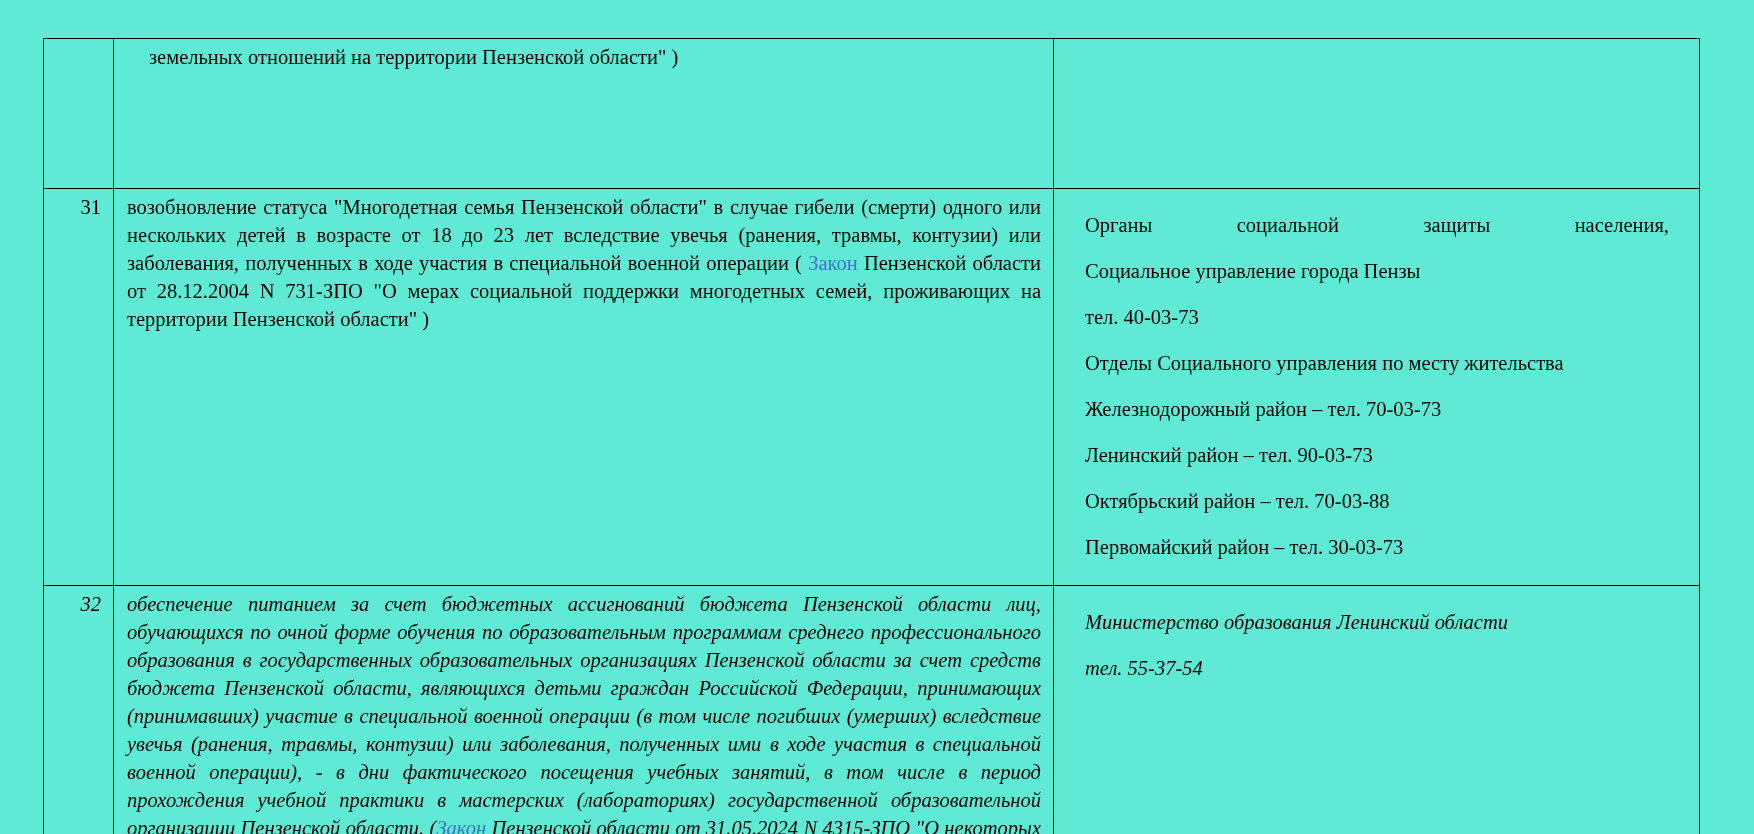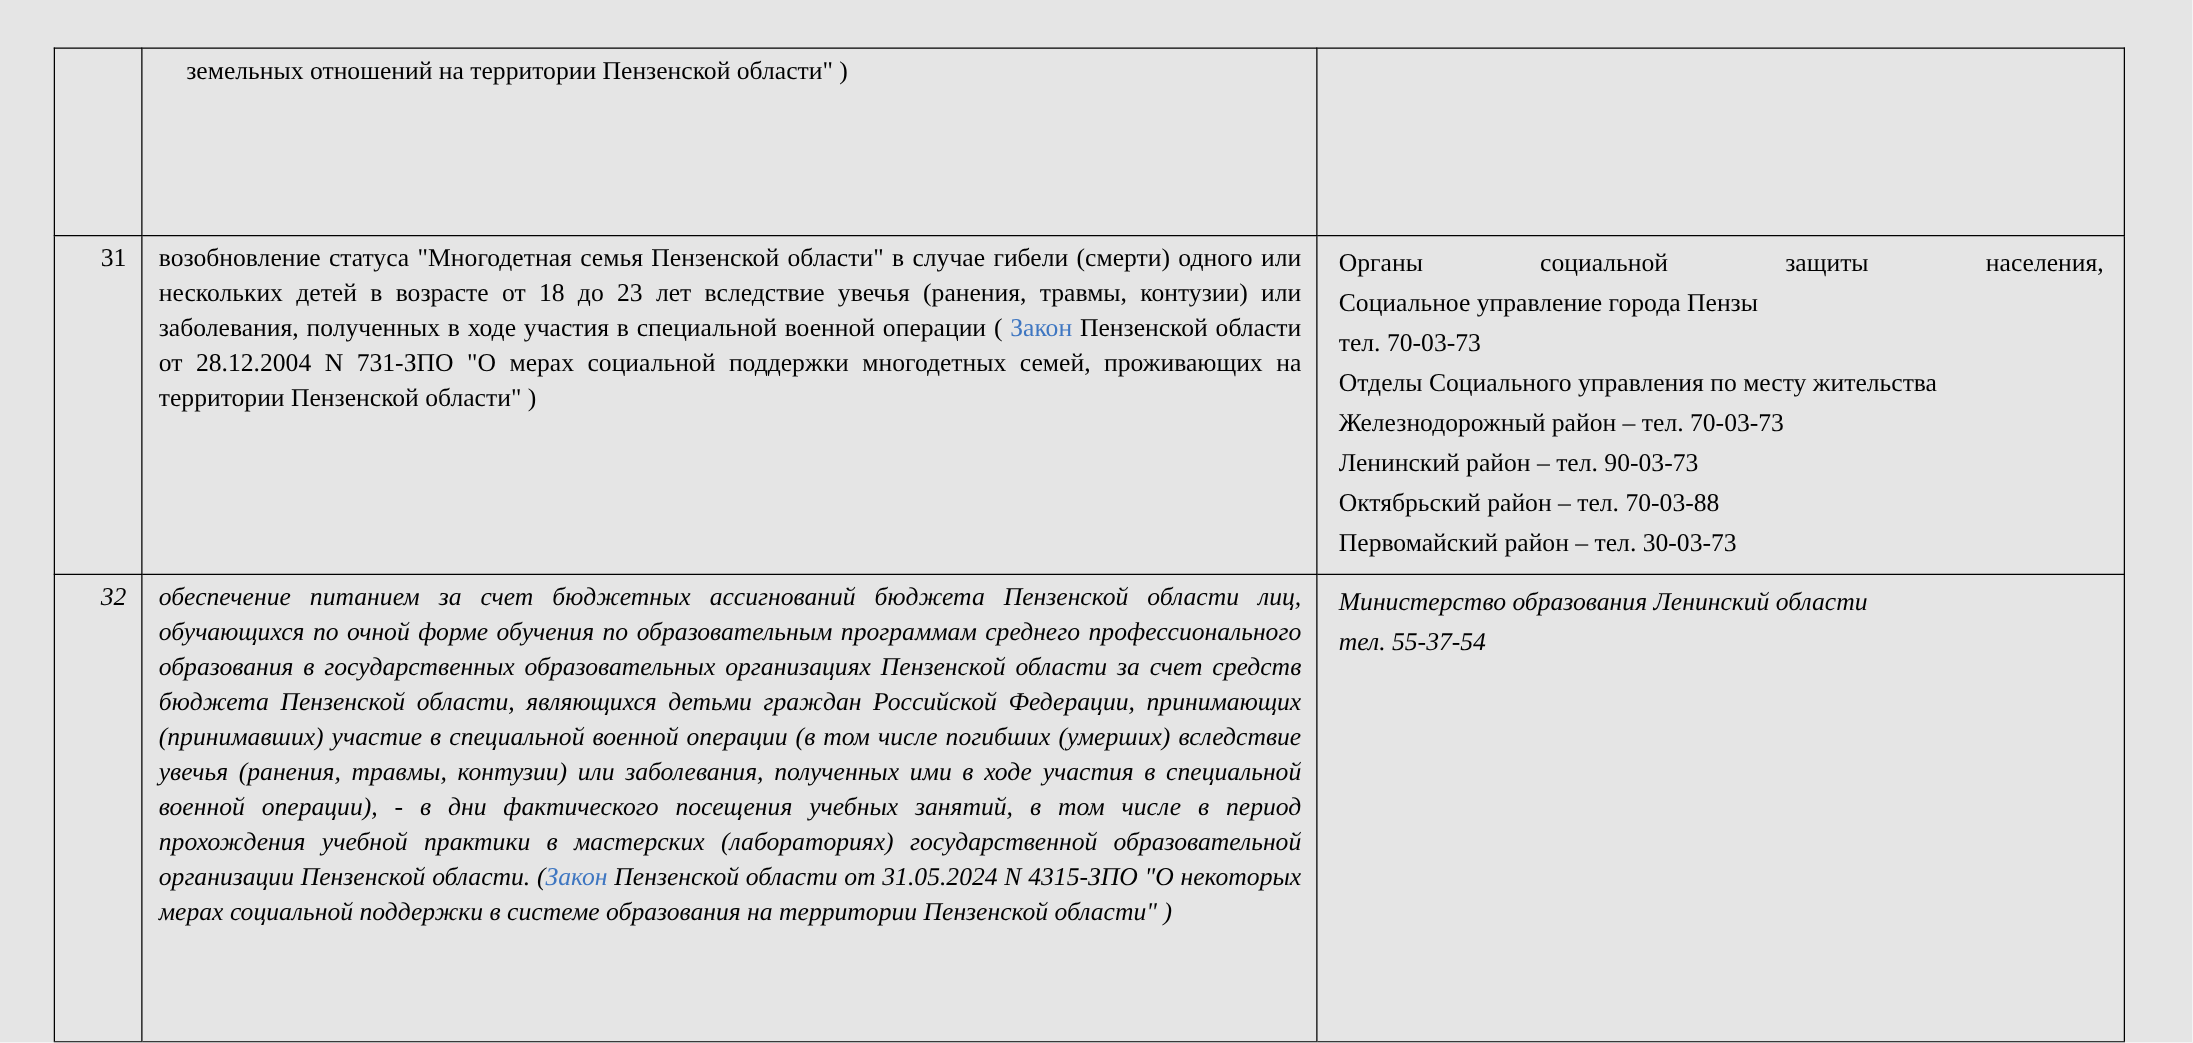--- a/index.html
+++ b/index.html
@@ -4,21 +4,21 @@
 <style>
   html, body {
     margin: 0;
     padding: 0;
     background: #ffffff;
   }
   .page {
     position: relative;
     width: 1754px;
     height: 834px;
-    background: #e5e5e5;
+    background: #5eead4;
     color: #000000;
     font-family: "Liberation Serif", "DejaVu Serif", serif;
     overflow: hidden;
   }
   table.benefits {
     position: absolute;
     left: 43px;
     top: 38px;
     width: 1656px;
     border-collapse: collapse;
@@ -47,21 +47,21 @@
     text-align: justify;
   }
   tr.continuation td.col-desc p {
     text-indent: 22px;
   }
   td.col-contact {
     padding-left: 12px;
     padding-right: 10px;
   }
   .contact-line {
-    margin: 4px;
+    margin: 18px;
   }
   
   tr[data-row="31"] .contact-line:first-child {
     text-align: justify;
     text-align-last: justify;
   }
   a.law-link {
     color: #3e76c1;
     text-decoration: none;
     cursor: pointer;
@@ -86,21 +86,21 @@
     <td class="col-contact"></td>
   </tr>
         <tr data-row="31">
     <td class="col-num"><span>31</span></td>
     <td class="col-desc">
             <p><span>возобновление статуса "Многодетная семья Пензенской области" в случае гибели (смерти) одного или нескольких детей в возрасте от 18 до 23 лет вследствие увечья (ранения, травмы, контузии) или заболевания, полученных в ходе участия в специальной военной операции ( </span><a class="law-link">Закон</a><span> Пензенской области от 28.12.2004 N 731-ЗПО "О мерах социальной поддержки многодетных семей, проживающих на территории Пензенской области" )</span></p>
           </td>
     <td class="col-contact">
             <div class="contact-line">Органы социальной защиты населения,</div>
             <div class="contact-line">Социальное управление города Пензы</div>
-            <div class="contact-line">тел. 70-03-73</div>
+            <div class="contact-line">тел. 40-03-73</div>
             <div class="contact-line">Отделы Социального управления по месту жительства</div>
             <div class="contact-line">Железнодорожный район – тел. 70-03-73</div>
             <div class="contact-line">Ленинский район – тел. 90-03-73</div>
             <div class="contact-line">Октябрьский район – тел. 70-03-88</div>
             <div class="contact-line">Первомайский район – тел. 30-03-73</div>
           </td>
   </tr>
         <tr data-row="32">
     <td class="col-num"><span>32</span></td>
     <td class="col-desc">

